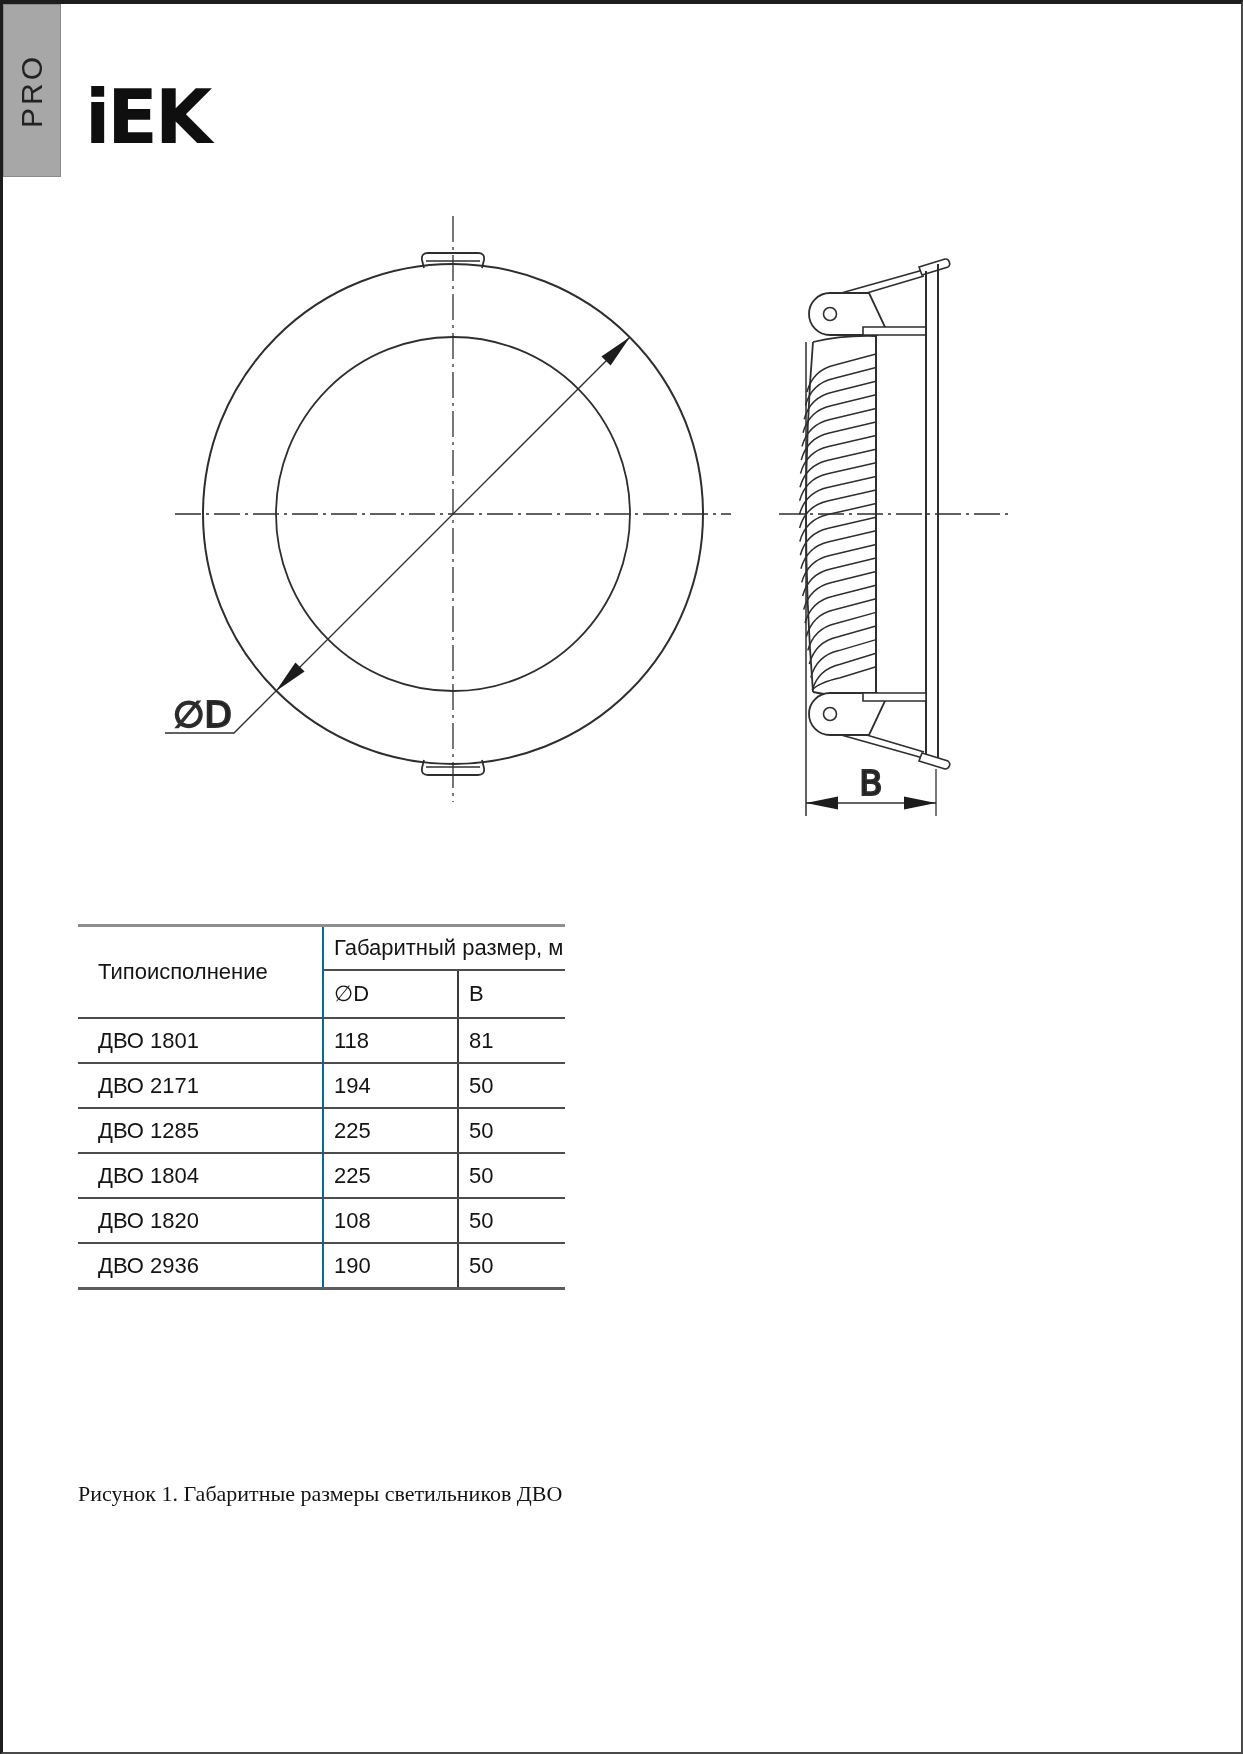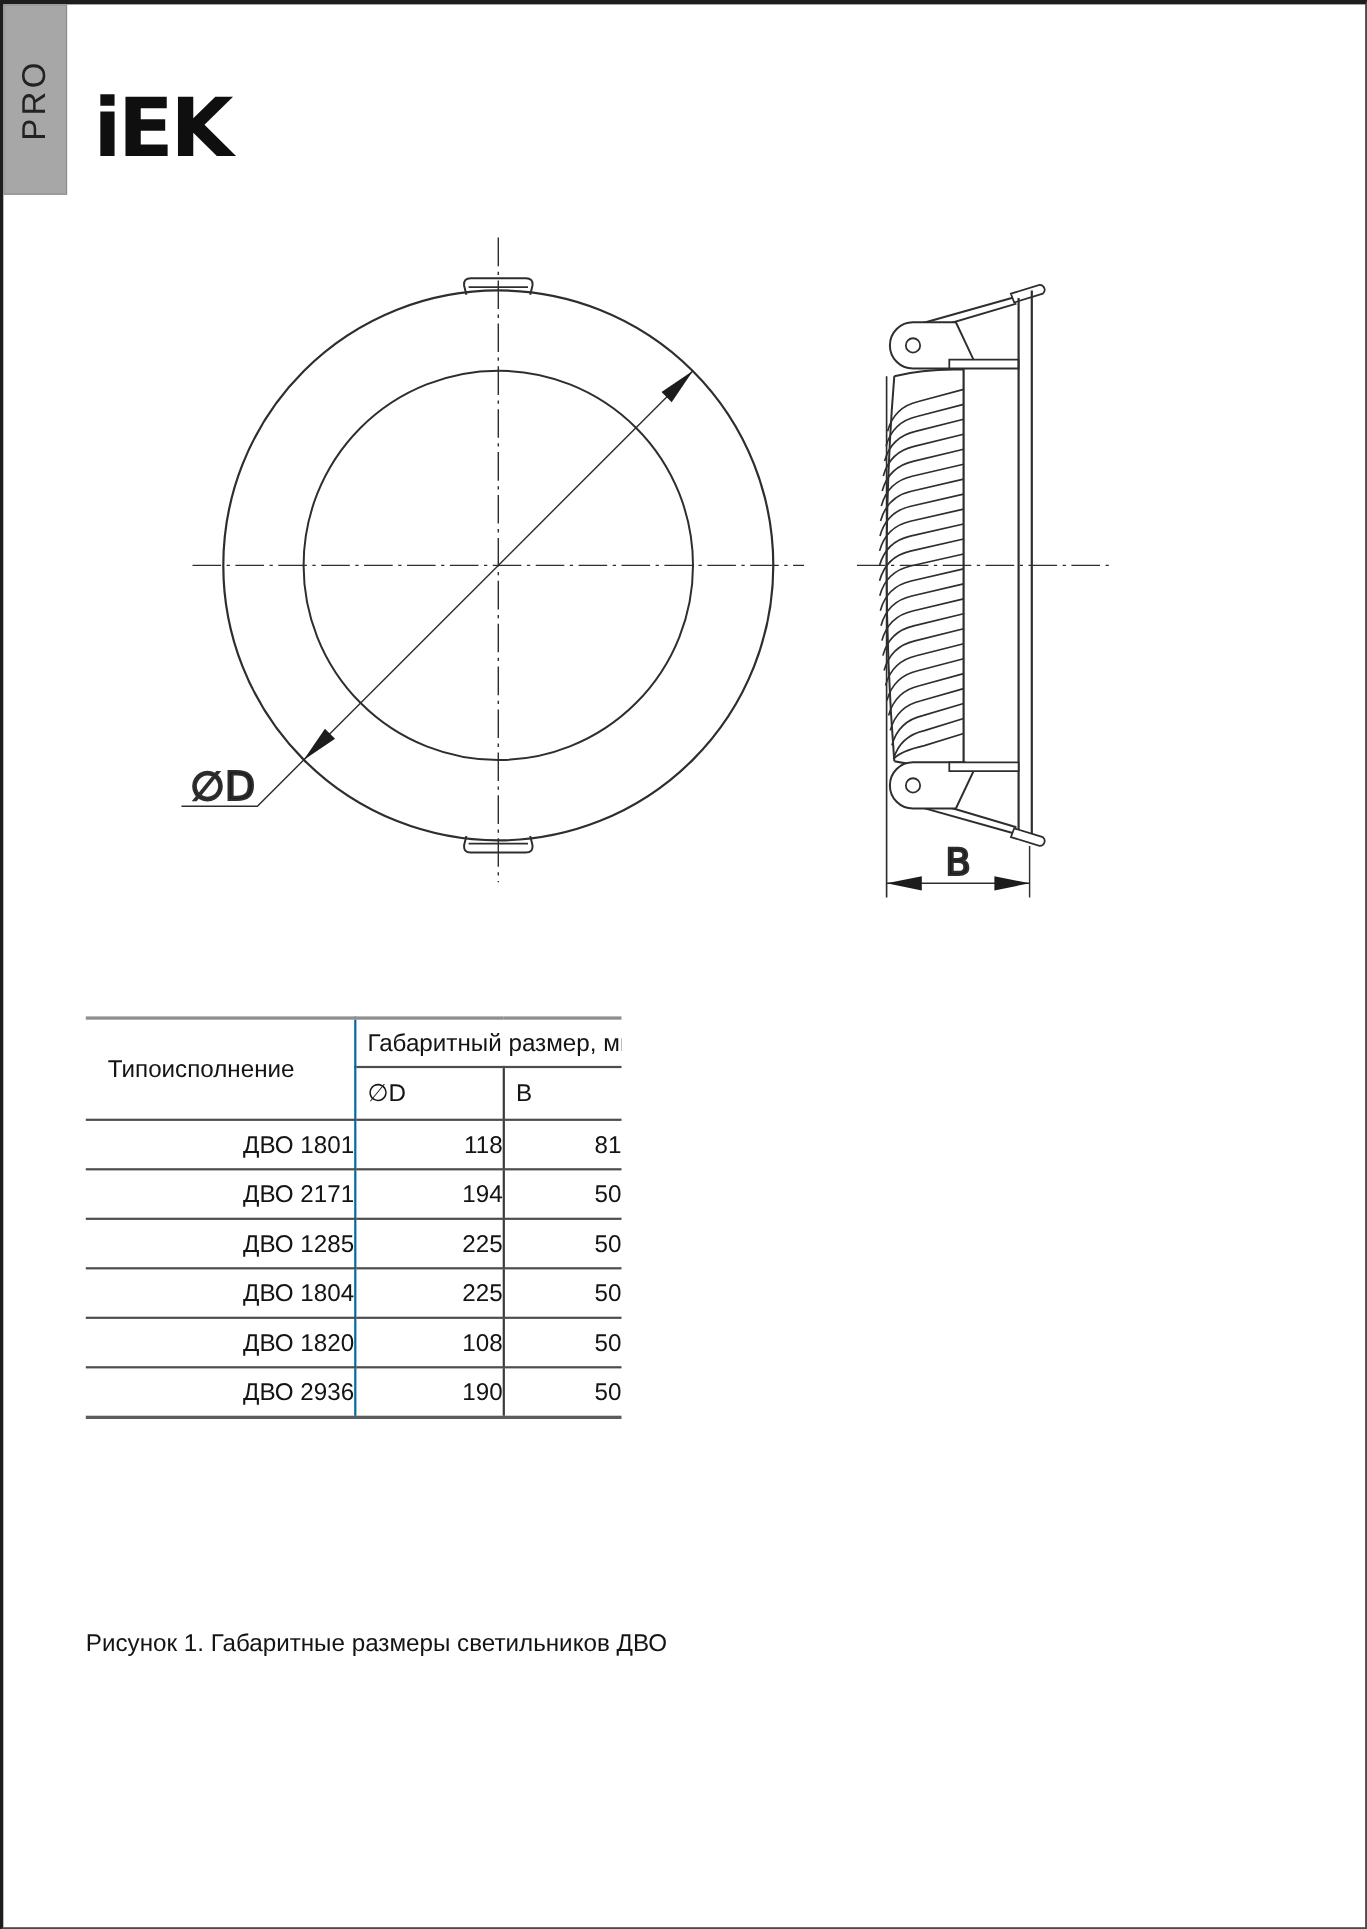--- a/index.html
+++ b/index.html
@@ -37,24 +37,24 @@
     font-weight:normal; text-align:left; padding:0 0 0 10px;
     overflow:hidden; white-space:nowrap;
   }
   table.spec .c1{width:245px; padding-left:20px; border-right:2px solid #0369a1;}
   table.spec .c2{width:135px; border-right:2px solid #3a3a3a;}
   table.spec .c3{width:107px;}
   table.spec tr.hrow1 th{height:42px; border-bottom:2px solid #4d4d4d;}
   table.spec tr.hrow1 th.c1{border-bottom:2px solid #4d4d4d;}
   table.spec th.merged{vertical-align:middle; border-bottom:none;}
   table.spec tr.hrow2 th{height:46px; border-bottom:2px solid #4d4d4d;}
-  table.spec td{height:43px; border-bottom:2px solid #4d4d4d;text-align:right;}
+  table.spec td{height:43px; border-bottom:2px solid #4d4d4d;}
   table.spec tr:last-child td{border-bottom:none;}
   .caption{
-    position:absolute; left:75px; top:1477px; font-size:22px; color:#141414;
+    position:absolute; left:75px; top:1477px; font-size:22px; color:#141414;font-family:Liberation Serif, serif;
   }
   text.dimlabel{
     font-family:"DejaVu Sans","Liberation Sans",sans-serif;
     fill:#1c1c1c;
   }
 </style>
 </head>
 <body>
 
 <div class="page">

